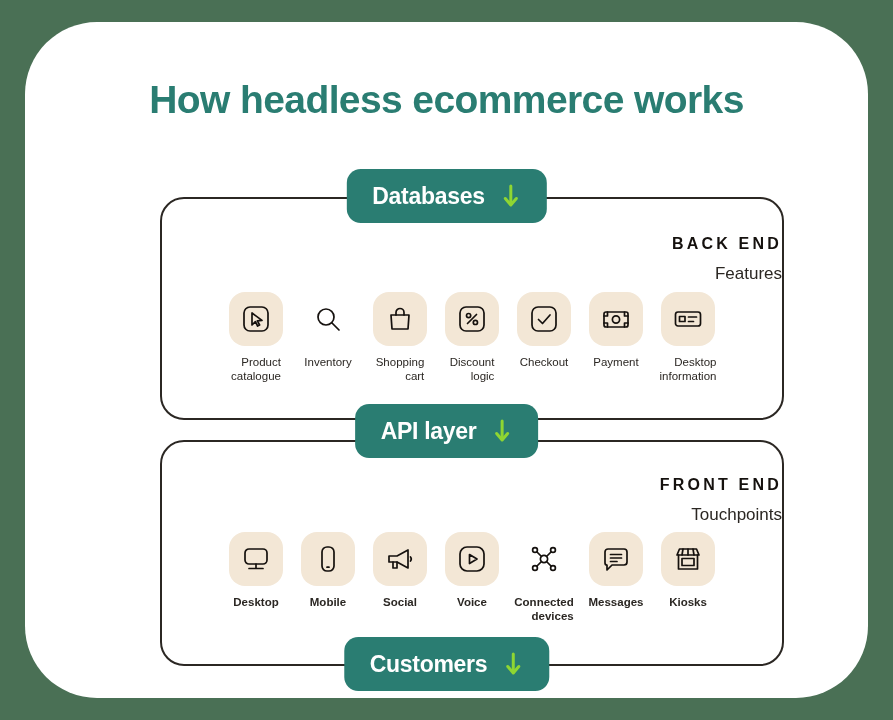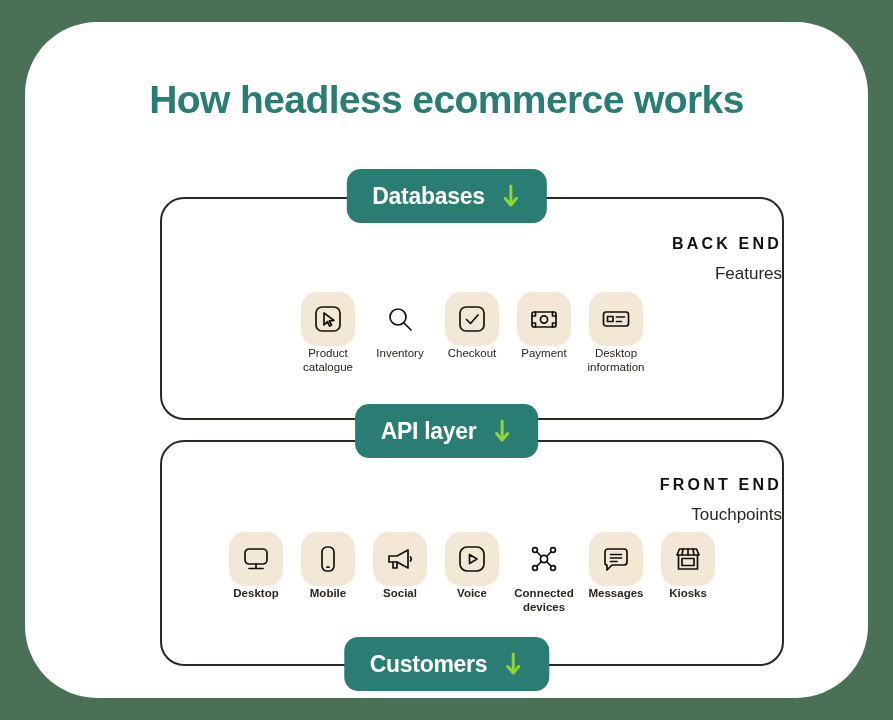--- a/index.html
+++ b/index.html
@@ -117,23 +117,24 @@
   }
   .icon-tile svg * {
     stroke: #15110e;
     stroke-width: 1.7;
     stroke-linecap: round;
     stroke-linejoin: round;
     fill: none;
   }
 
   .icon-label {
+    margin-top: 9px;
     font-size: 11.5px;
     line-height: 1.25;
-    text-align: center;
+    text-align: right;
     color: #2b2723;
     white-space: pre-line;
   }
 
   
   .pill {
     position: absolute;
     left: 50%;
     transform: translateX(-50%);
     background: #2a7d72;
@@ -200,21 +201,43 @@
         <div class="icon-cell">
           <div class="icon-tile plain">
             <svg viewBox="0 0 32 32">
               <circle cx="14" cy="14" r="8"></circle>
               <line x1="20" y1="20" x2="27" y2="27"></line>
             </svg>
           </div>
           <div class="icon-label">Inventory</div>
         </div>
 
-
+        <div class="icon-cell">
+          <div class="icon-tile">
+            <svg viewBox="0 0 32 32">
+              <path d="M7 12 L25 12 L24 26 L8 26 Z"></path>
+              <path d="M12 12 L12 9.5 A4 4 0 0 1 20 9.5 L20 12"></path>
+            </svg>
+          </div>
+          <div class="icon-label">Shopping
+cart</div>
+        </div>
+
+        <div class="icon-cell">
+          <div class="icon-tile">
+            <svg viewBox="0 0 32 32">
+              <rect x="4" y="4" width="24" height="24" rx="6"></rect>
+              <line x1="20.5" y1="11.5" x2="11.5" y2="20.5"></line>
+              <circle cx="12.6" cy="12.6" r="2.1"></circle>
+              <circle cx="19.4" cy="19.4" r="2.1"></circle>
+            </svg>
+          </div>
+          <div class="icon-label">Discount
+logic</div>
+        </div>
 
         <div class="icon-cell">
           <div class="icon-tile">
             <svg viewBox="0 0 32 32">
               <rect x="4" y="4" width="24" height="24" rx="6"></rect>
               <path d="M10.5 16.5 L14.5 20.5 L22 12"></path>
             </svg>
           </div>
           <div class="icon-label">Checkout</div>
         </div>

